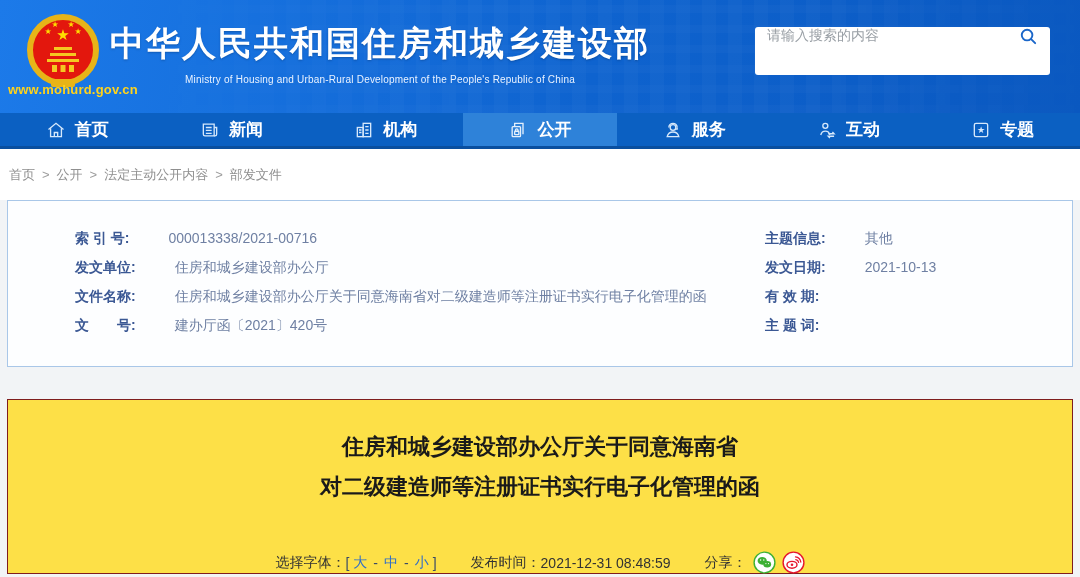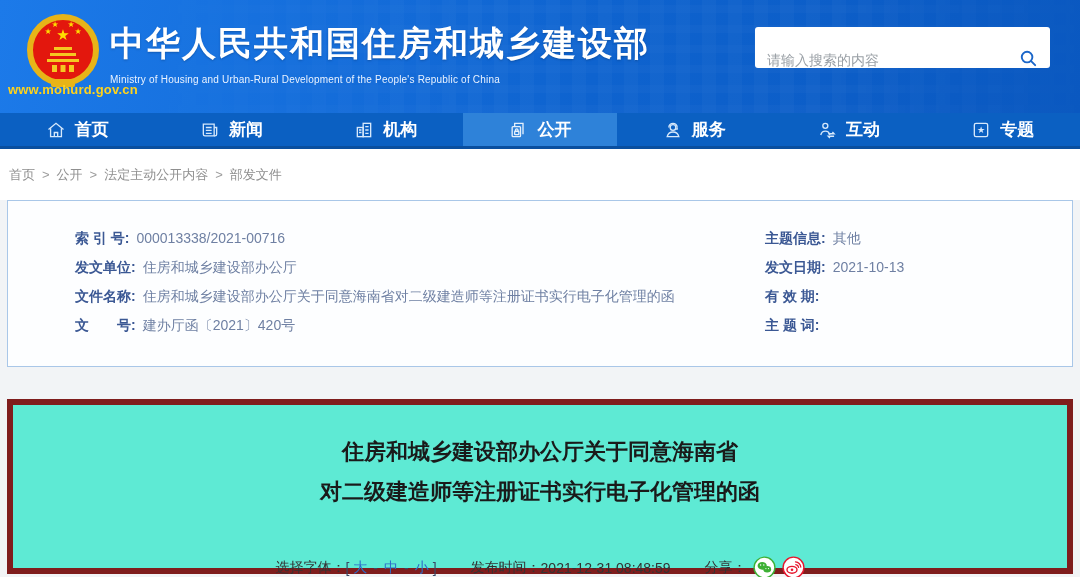--- a/index.html
+++ b/index.html
@@ -23,28 +23,28 @@
       repeating-linear-gradient(0deg, rgba(255,255,255,.04) 0 8px, rgba(255,255,255,0) 8px 20px);
     opacity:.45; mix-blend-mode:screen;
     -webkit-mask-image:linear-gradient(90deg,transparent 15%,#000 45%,#000 75%,transparent 100%);
             mask-image:linear-gradient(90deg,transparent 15%,#000 45%,#000 75%,transparent 100%);
   }
   .emblem { position:absolute; left:27px; top:13px; width:72px; height:78px; }
   .site-url {
     position:absolute; left:8px; top:82px;
     color:#ffd31c; font-weight:bold; font-size:13px; letter-spacing:.2px;
   }
-  .titles { position:absolute; left:110px; top:21px; color:#fff; }
+  .titles { position:absolute; left:110px; top:21px; color:#fff;text-align:center; }
   .site-title { font-size:34px; font-weight:bold; letter-spacing:2px; text-shadow:0 1px 2px rgba(0,40,90,.35); }
   .site-subtitle { margin-top:7px; font-size:10px; color:#e9f2ff; letter-spacing:.2px; }
 
   .search-box {
-    position:absolute; right:30px; top:27px; width:295px; height:41px;
+    position:absolute; right:30px; top:27px; width:295px; height:48px;
     background:#fff; border-radius:3px;
-    display:flex; align-items:flex-end; padding:0 12px;
+    display:flex; align-items:flex-start; padding:0 12px;
   }
   .search-box input {
     flex:1; border:none; outline:none; font-size:14px; color:#333; background:transparent;
     font-family:inherit;
   }
   .search-box input::placeholder { color:#9aa0a6; }
   .search-btn { display:flex; align-items:center; cursor:pointer; background:none; border:none; }
 
   
   .nav {
@@ -66,30 +66,30 @@
   .crumb-sep { color:#9d9d9d; }
 
   
   .info-box {
     margin:0 7px; height:167px;
     background:#fdfeff; border:1px solid #a9c7e8;
     display:flex; padding:27px 0 0 67px; font-size:14px;
   }
   .info-col-left { width:690px; }
   .info-col-right { flex:1; }
-  .info-row { height:29px; line-height:20px; display:flex; }
+  .info-row { height:29px; line-height:20px; display:flex;gap:32px; }
   .info-label { color:#3b5894; font-weight:bold; white-space:pre; margin-right:7px; }
   .info-value { color:#6f80a3; }
 
   .spacer { height:32px; }
 
   
   .content-box {
     margin:0 7px; height:175px;
-    background:#5eead4; border:6px solid #7f1d1d;
+    background:#fde047; border:1px solid #7f1d1d;
     padding-top:27px;
   }
   .doc-title {
     text-align:center; font-size:22px; font-weight:bold; color:#1a1a1a; line-height:40px;
   }
   .meta-row {
     margin-top:44px; display:flex; justify-content:center; align-items:center;
     font-size:14px; color:#333;
   }
   .meta-group { display:flex; align-items:center; }

